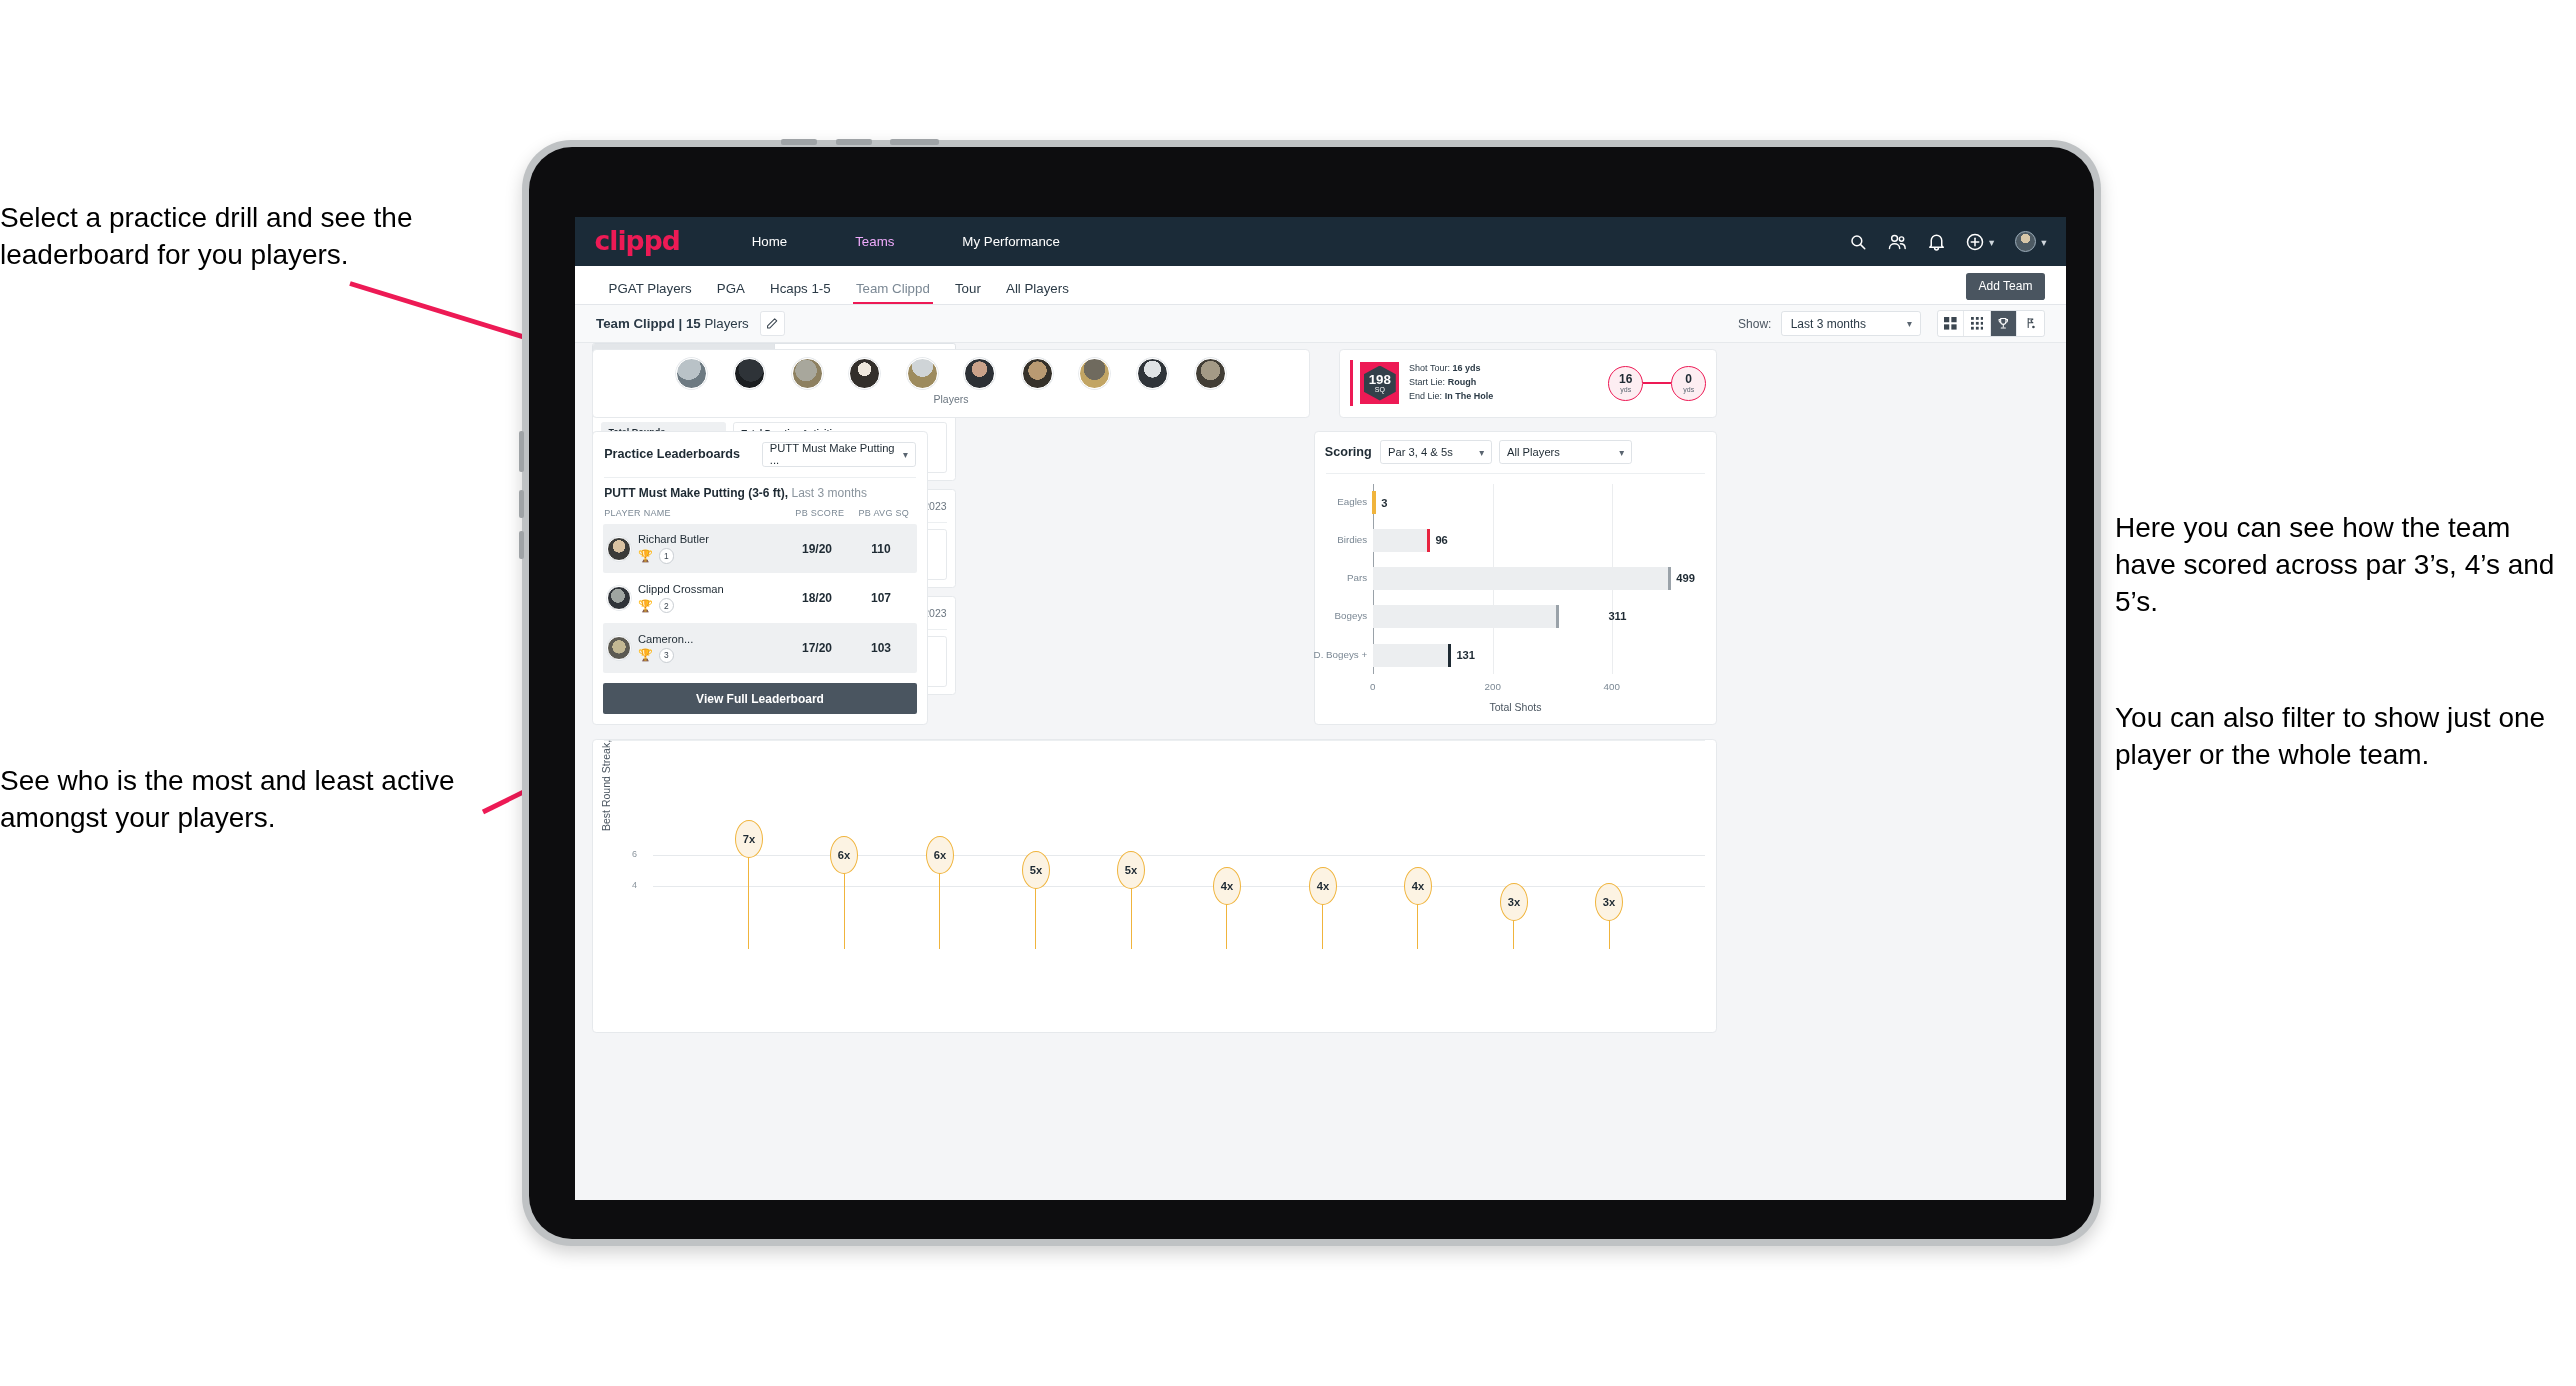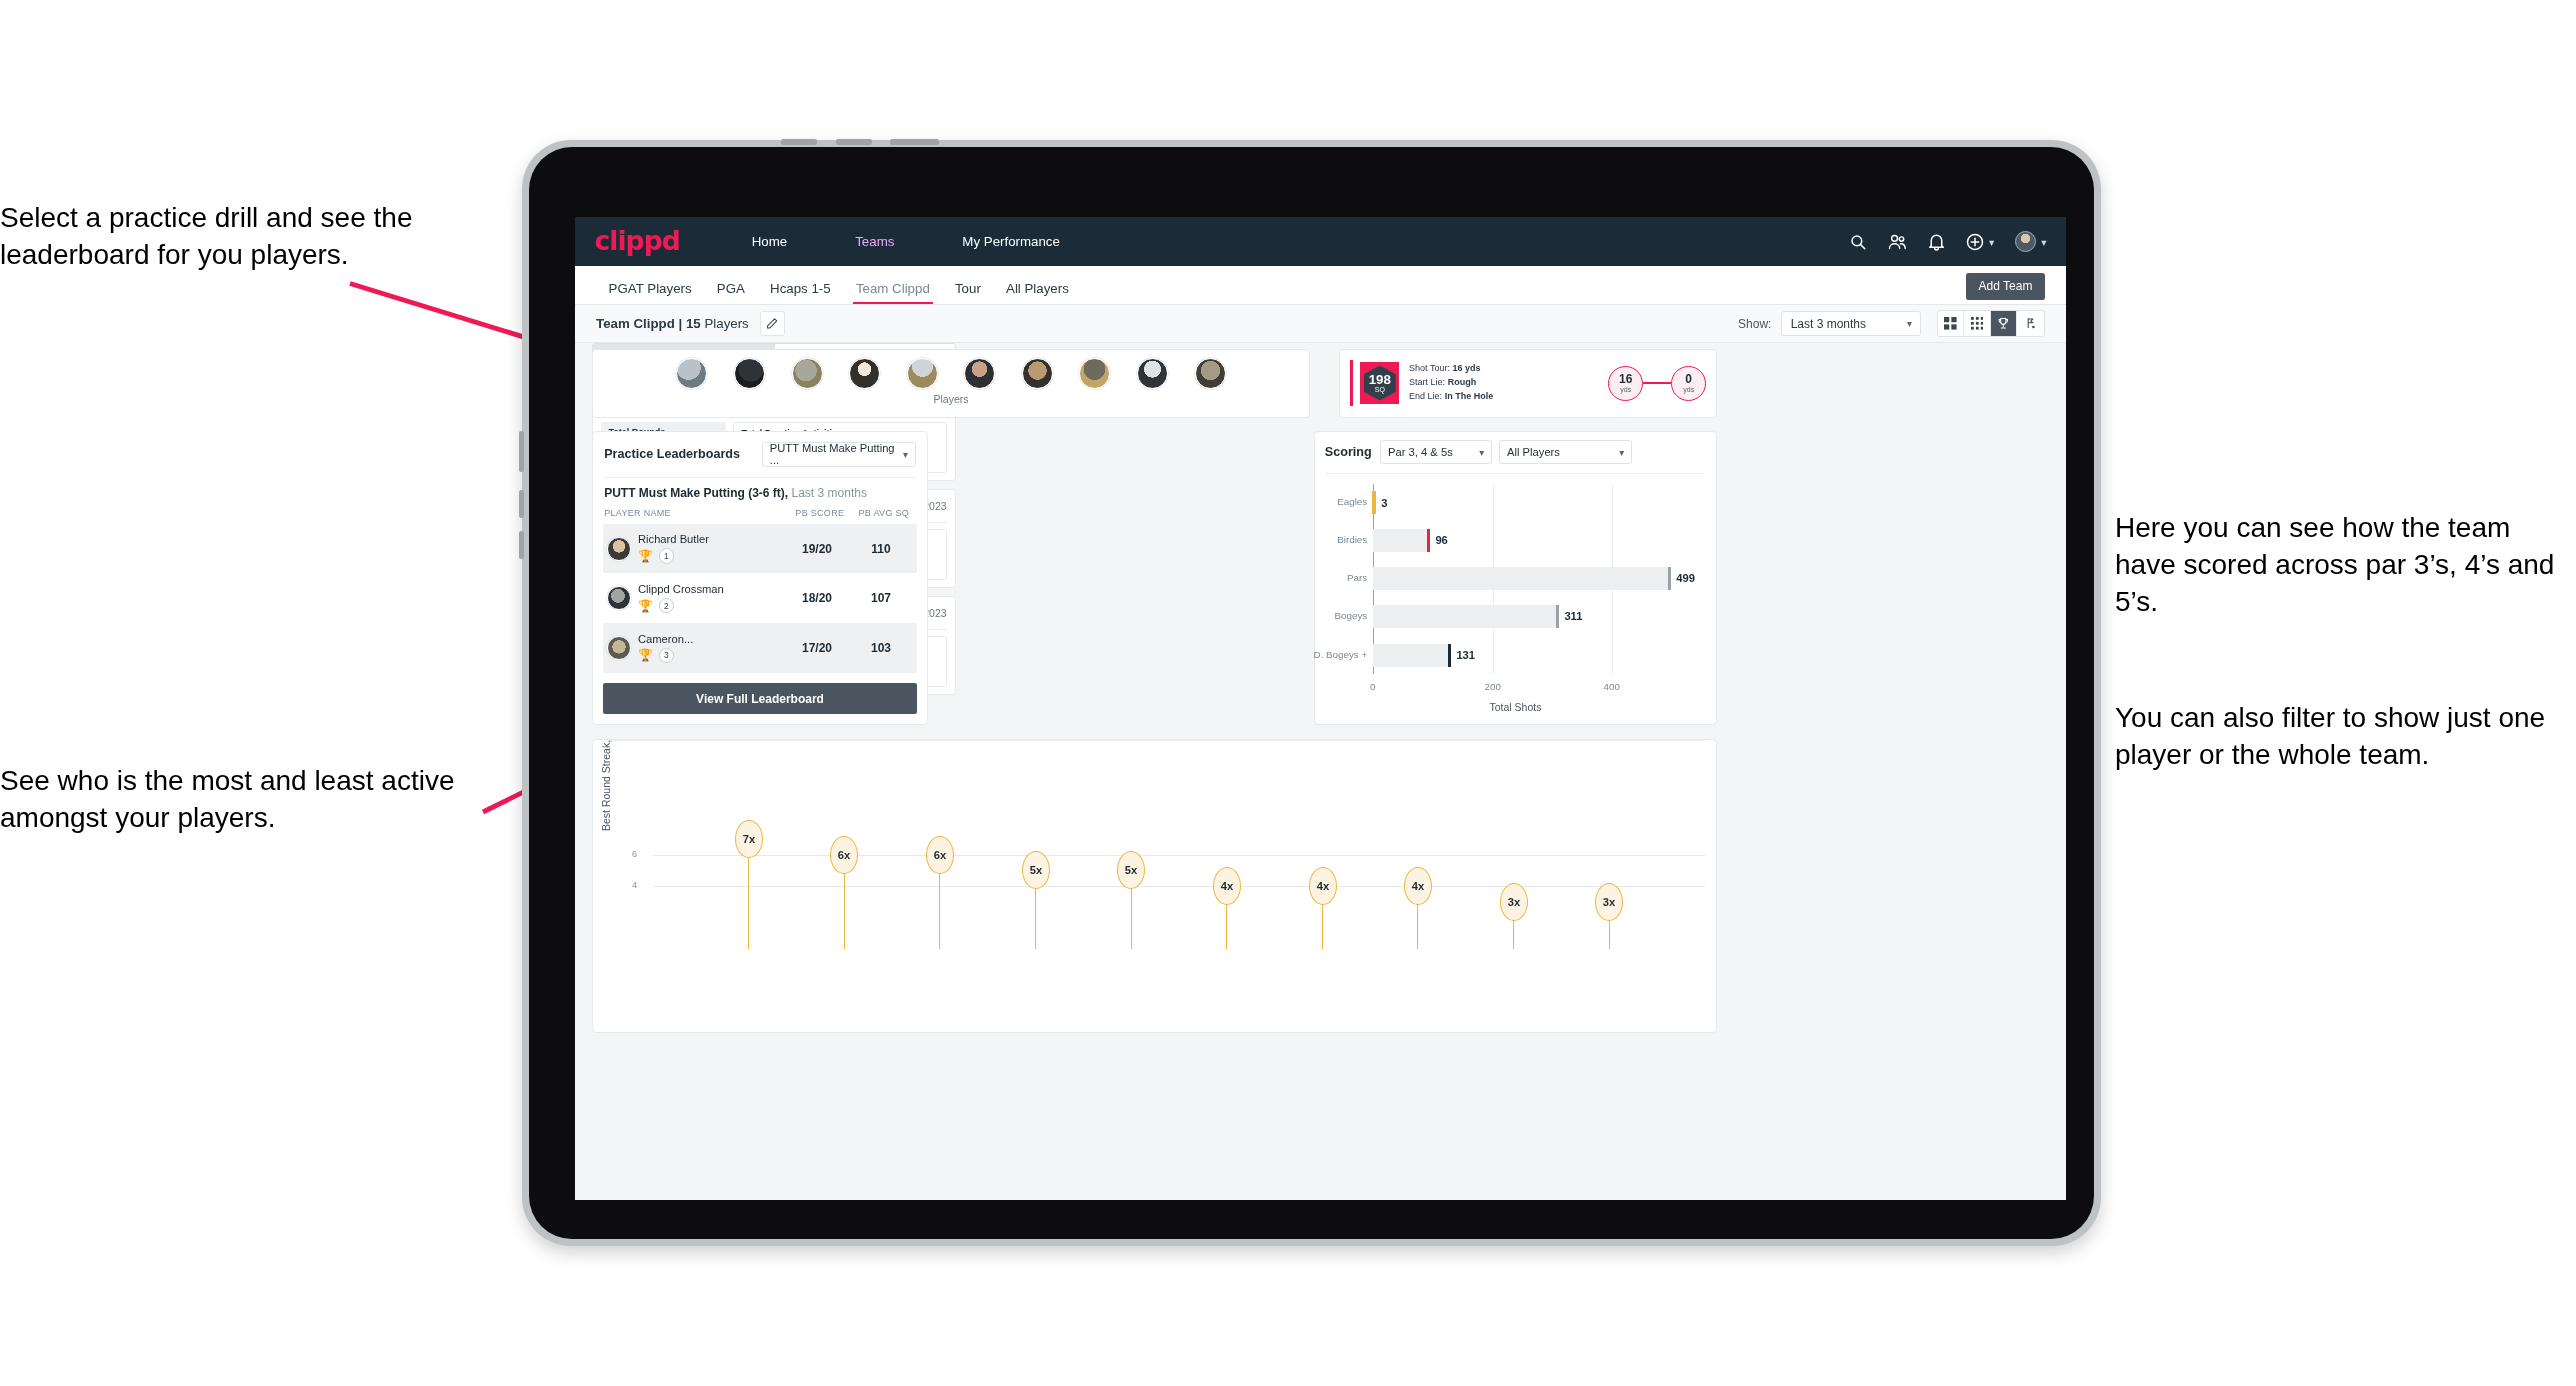--- a/index.html
+++ b/index.html
@@ -687,21 +687,21 @@
                   </div>
                   <div class="barval">96</div>
                 </div>
                 <div class="barrow" style="top: 83px; height: 23.6px;">
                   <div class="ylab" style="top: 5.5px;">Pars</div>
                   <div class="bar" style="width: 298px;">
                     <div class="cap" style="background: rgb(154, 162, 169);"></div>
                   </div>
                   <div class="barval">499</div>
                 </div>
-                <div class="barrow" style="top: 121px; height: 23.6px;">
+                <div class="barrow" style="top: 121px; height: 23.6px; gap: 44px;">
                   <div class="ylab" style="top: 5.5px;">Bogeys</div>
                   <div class="bar" style="width: 186px;">
                     <div class="cap" style="background: rgb(154, 162, 169);"></div>
                   </div>
                   <div class="barval">311</div>
                 </div>
                 <div class="barrow" style="top: 160px; height: 23.6px;">
                   <div class="ylab" style="top: 5.5px;">D. Bogeys +</div>
                   <div class="bar" style="width: 78px;">
                     <div class="cap" style="background: rgb(30, 42, 51);"></div>

